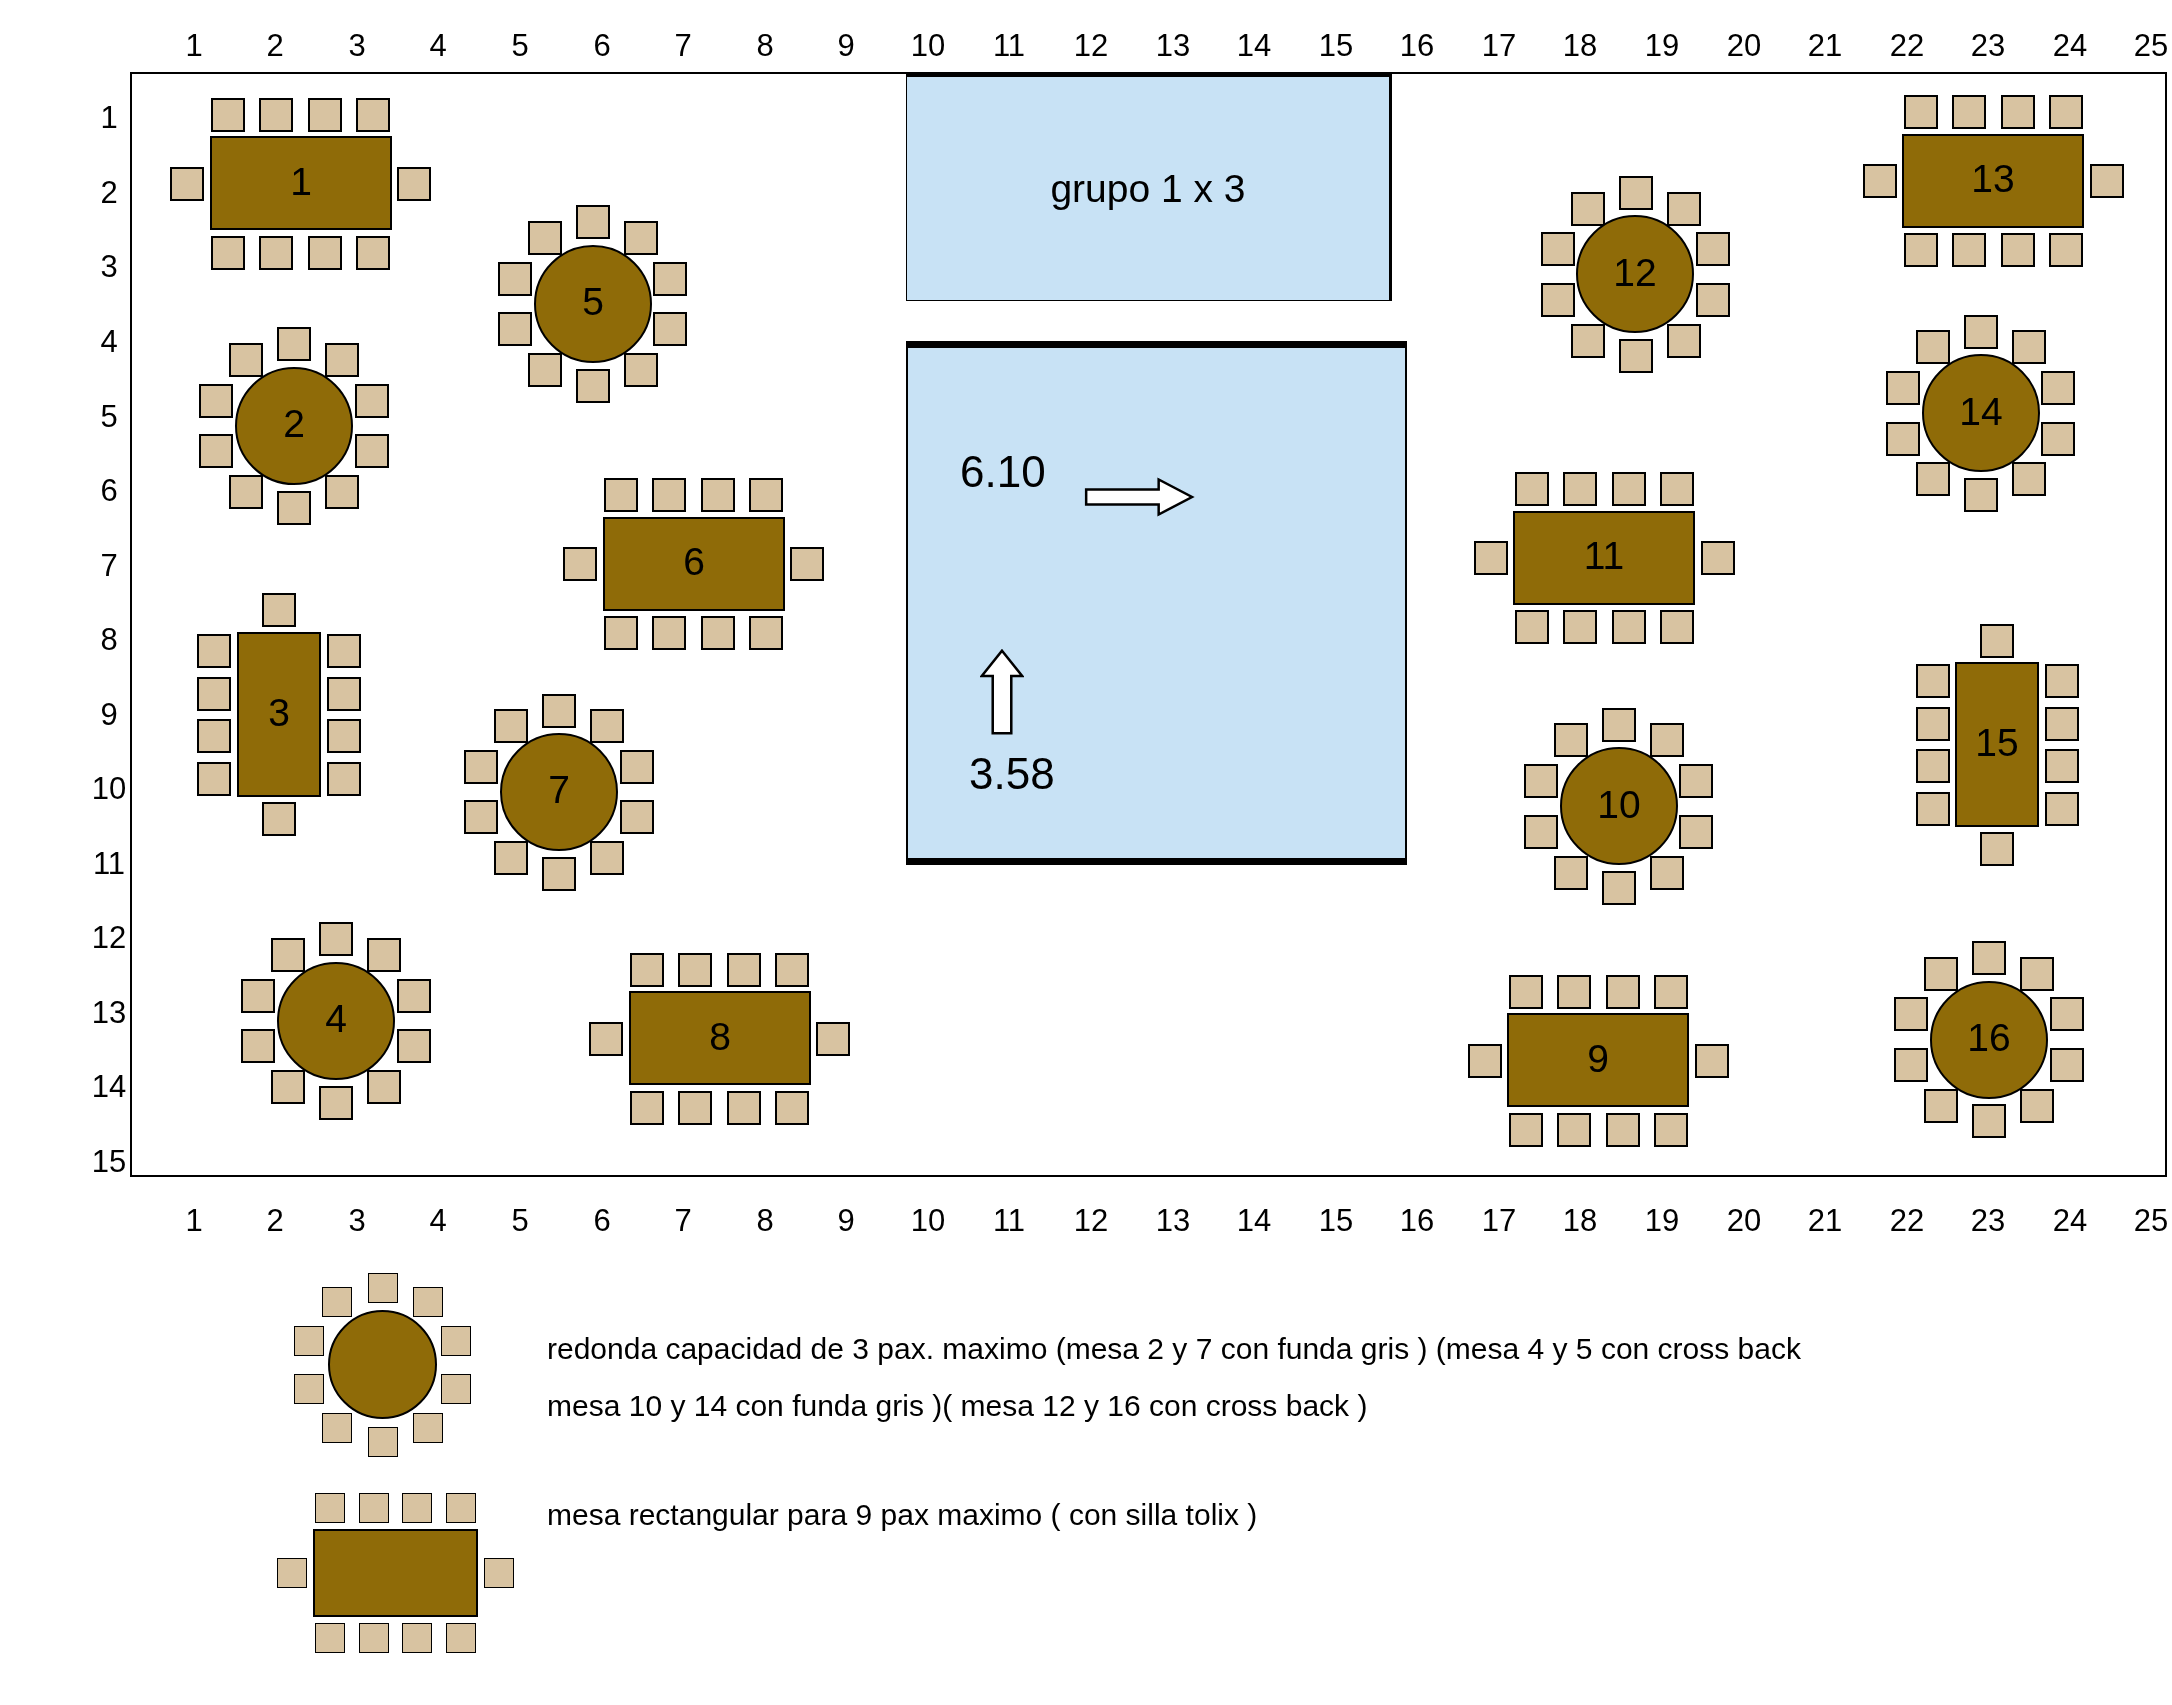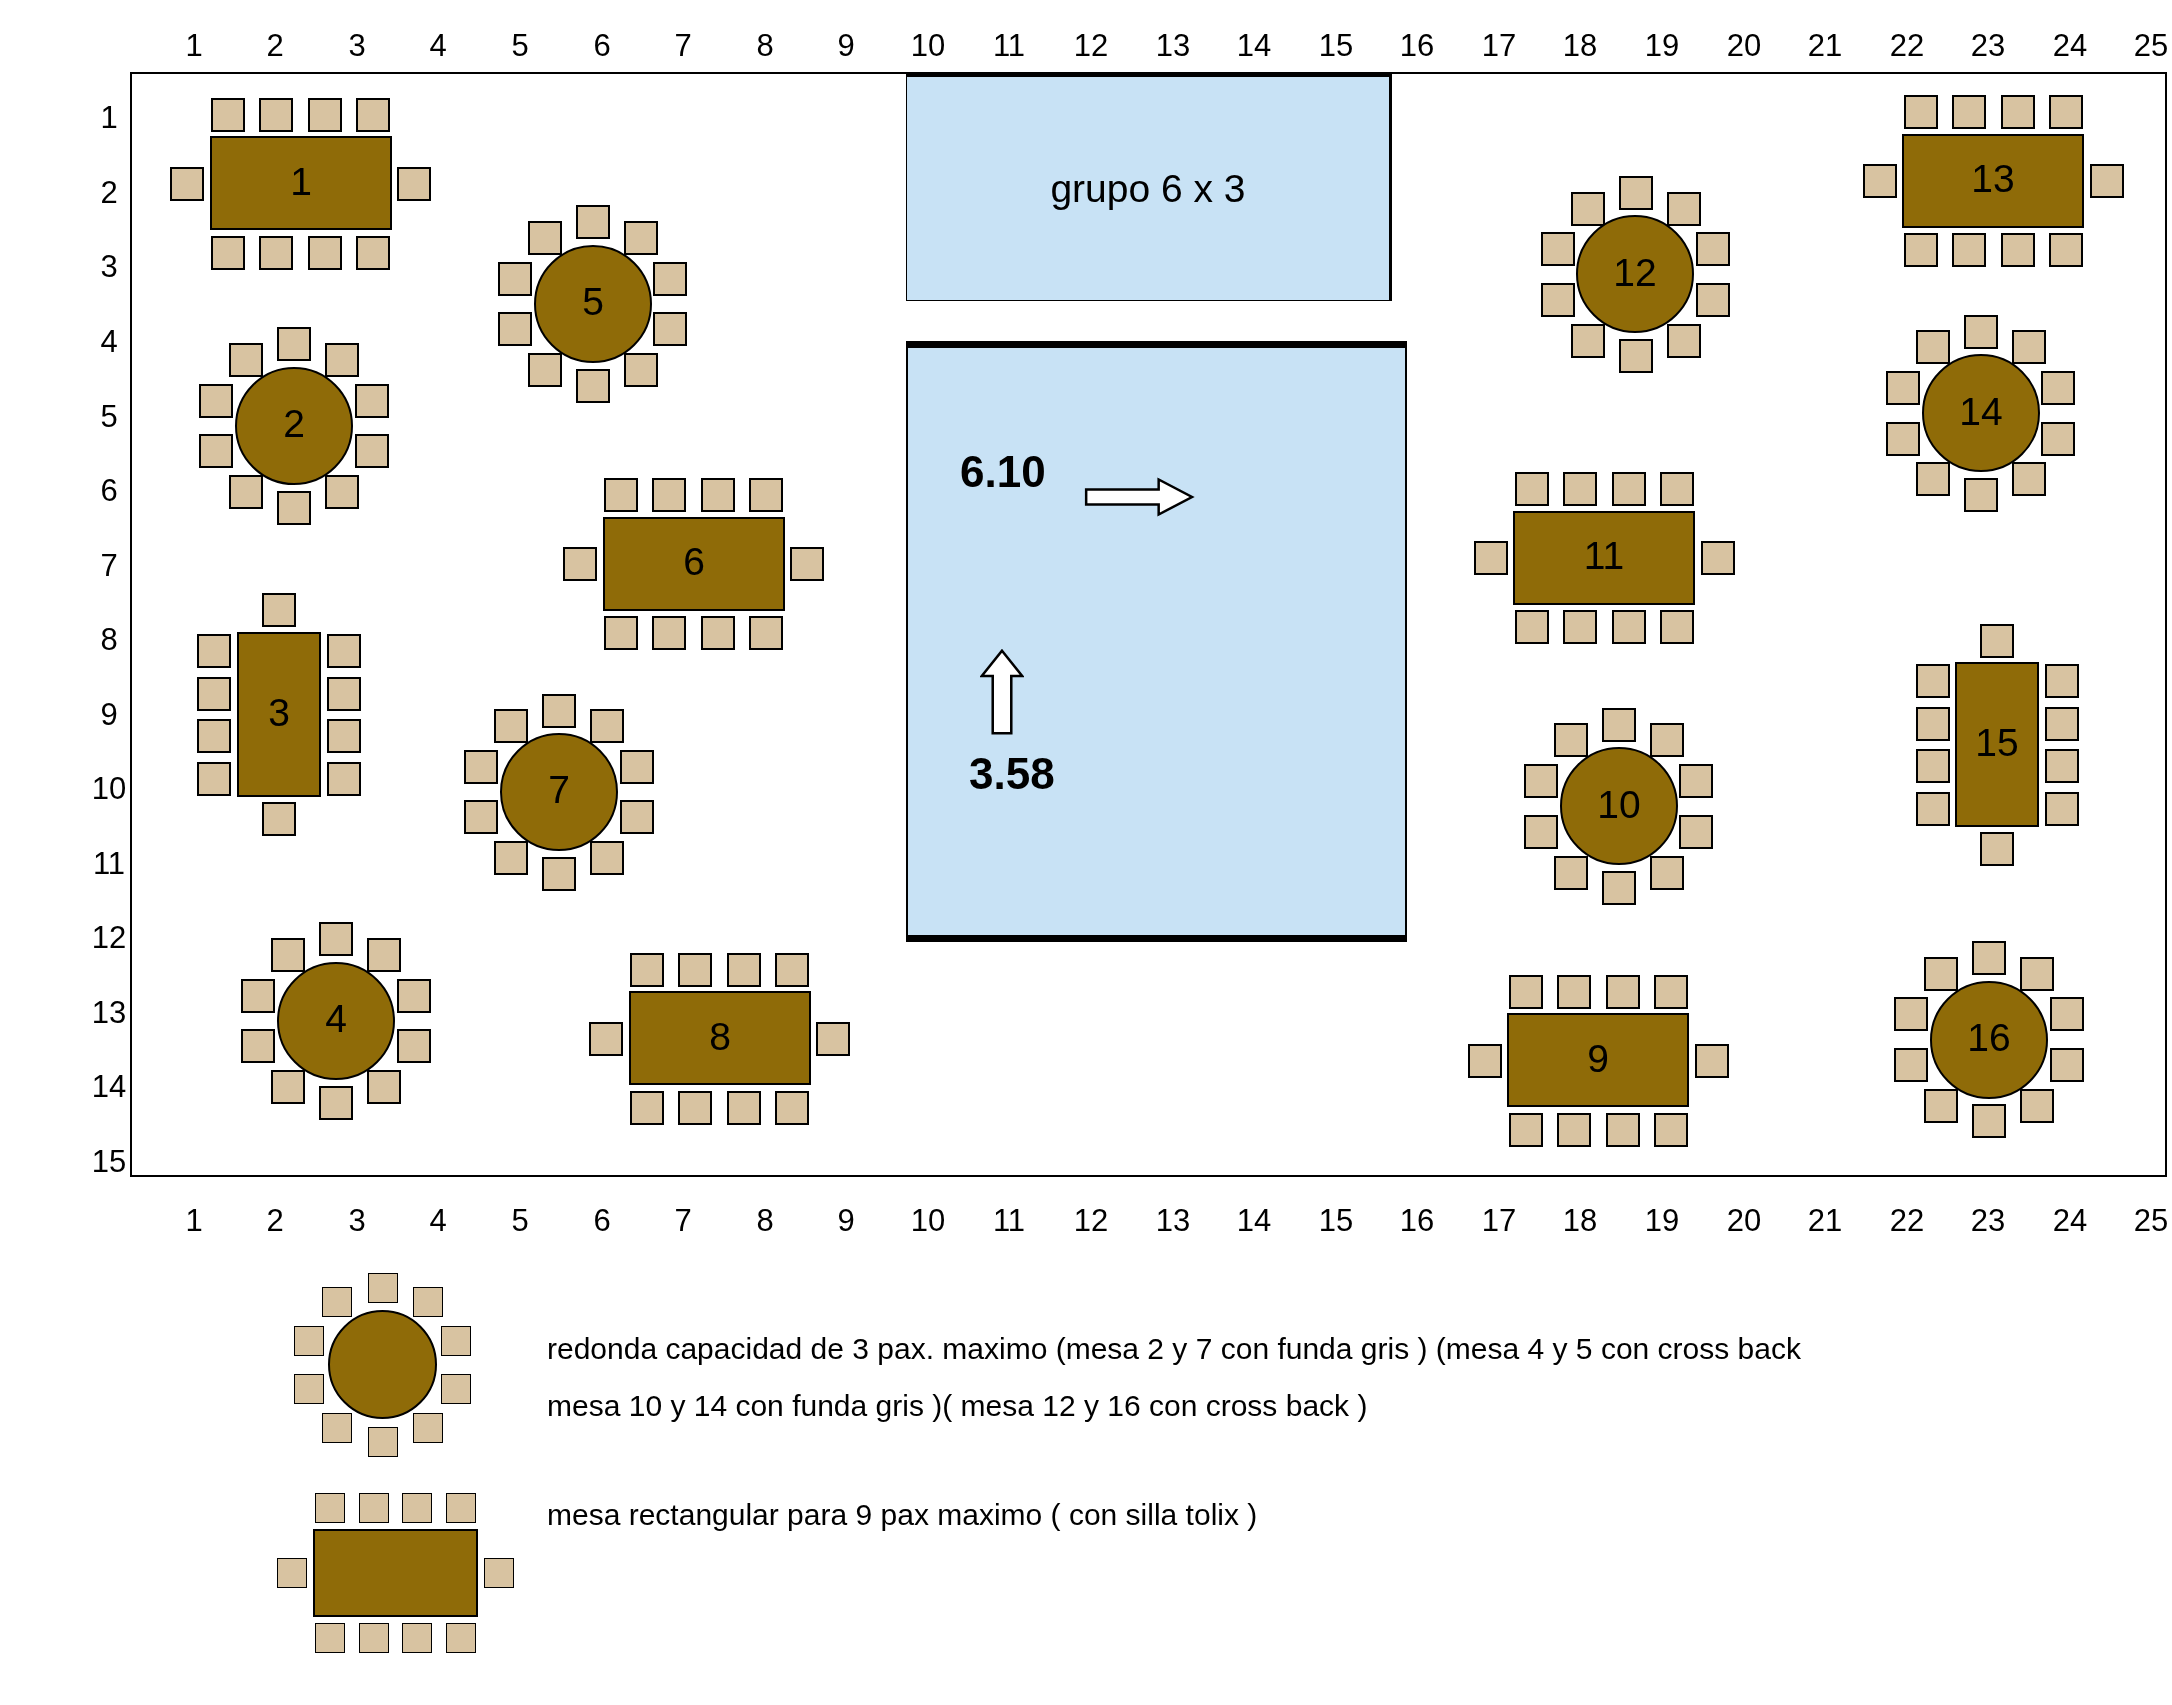--- a/index.html
+++ b/index.html
@@ -5,21 +5,21 @@
   html,body{margin:0;padding:0;background:#ffffff;}
   body{font-family:"Liberation Sans", sans-serif; color:#000;}
   .canvas{position:relative;width:2172px;height:1705px;background:#fff;overflow:hidden;}
   .floor{position:absolute;left:130px;top:72px;width:2037px;height:1105px;border:2.5px solid #000;box-sizing:border-box;background:#fff;}
   .axis-label{position:absolute;width:54px;height:37px;text-align:center;font-size:31px;line-height:37px;}
   .zone{position:absolute;box-sizing:border-box;}
   .zone-label-large{font-size:39px;}
   .zone.grupo{left:906px;top:72px;width:486px;height:229px;background:var(--zone);border:1.7px solid #000;border-top:5.9px solid #000;border-right:3.4px solid #000;display:flex;align-items:center;justify-content:center;}
   .zone.barra{left:1392px;top:72px;width:283px;height:157px;background:var(--zone);border:1.7px solid #000;}
   .barra-label{position:absolute;left:0;right:11.8px;top:81px;text-align:center;font-size:25px;}
-  .zone.dance{left:906px;top:341px;width:501px;height:601px;background:var(--zone);border:2.5px solid #000;border-top:7.6px solid #000;border-bottom:7.6px solid #000;font-weight:bold;}
+  .zone.dance{left:906px;top:341px;width:501px;height:524px;background:var(--zone);border:2.5px solid #000;border-top:7.6px solid #000;border-bottom:7.6px solid #000;}
   .dance-dim{position:absolute;font-size:44px;}
   .zone.novios{left:949px;top:964px;width:317px;height:204px;background:var(--zone);border:2.5px solid #000;}
   .novios-line{position:absolute;left:32px;font-size:39px;line-height:62px;white-space:nowrap;}
   .chair{position:absolute;width:34px;height:34px;background:var(--chair);border:2.5px solid #000;box-sizing:border-box;}
   .chair.small{width:30px;height:30px;border-width:1.7px;}
   .tbl-round{position:absolute;background:var(--table);border:2.5px solid #000;border-radius:50%;box-sizing:border-box;}
   .tbl-rect{position:absolute;background:var(--table);border:2.5px solid #000;box-sizing:border-box;}
   .tbl-num{position:absolute;text-align:center;font-size:39px;}
   .legend-text{position:absolute;font-size:30px;line-height:34px;white-space:nowrap;}
   svg{position:absolute;display:block;}
@@ -97,21 +97,21 @@
       <div class="axis-label" style="left: 82px; top: 696px;">9</div>
       <div class="axis-label" style="left: 82px; top: 770px;">10</div>
       <div class="axis-label" style="left: 82px; top: 845px;">11</div>
       <div class="axis-label" style="left: 82px; top: 919px;">12</div>
       <div class="axis-label" style="left: 82px; top: 994px;">13</div>
       <div class="axis-label" style="left: 82px; top: 1068px;">14</div>
       <div class="axis-label" style="left: 82px; top: 1143px;">15</div>
     </div>
 
   <div class="zone grupo">
-    <span class="zone-label-large">grupo 6 x 3</span>
+    <span class="zone-label-large">grupo 1 x 3</span>
   </div>
 
 
   <div class="zone dance">
     <span class="dance-dim" style="left:52px;top:99px;">6.10</span>
     <svg style="left:176px;top:129px;" width="111" height="40" viewBox="0 0 132 48">
       <polygon points="2,15 89,15 89,3 129,24 89,45 89,33 2,33" fill="#ffffff" stroke="#000" stroke-width="3"></polygon>
     </svg>
     <span class="dance-dim" style="left:61px;top:401px;">3.58</span>
     <svg style="left:72px;top:301px;" width="44" height="86" viewBox="0 0 52 102">

